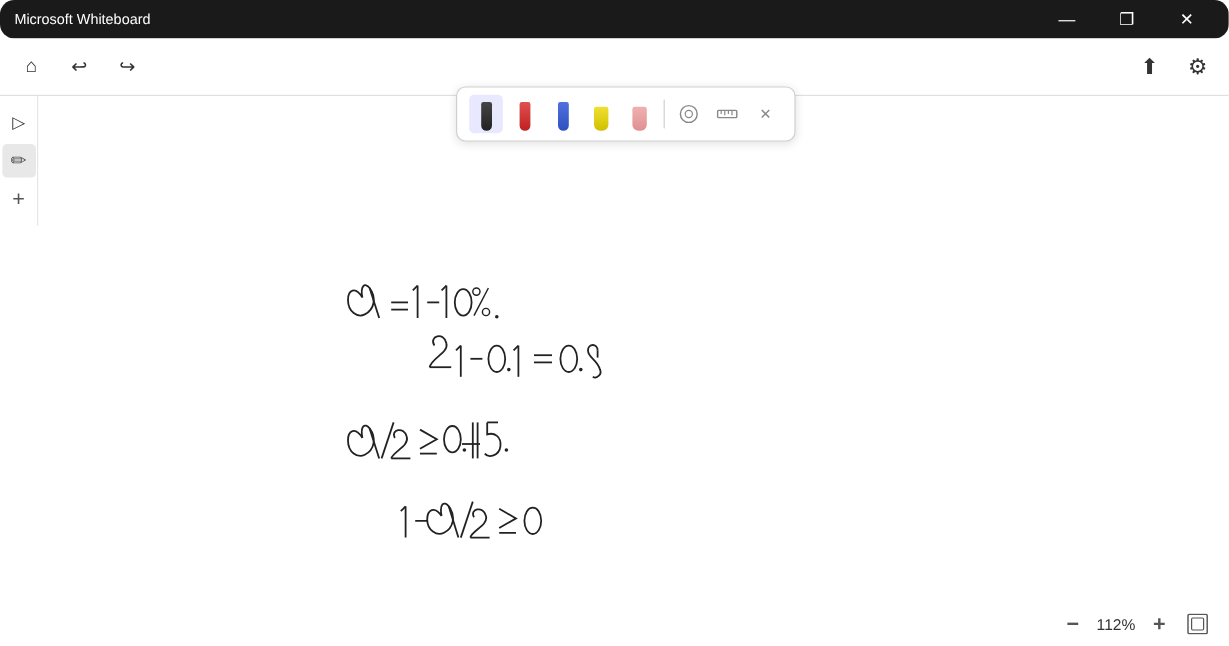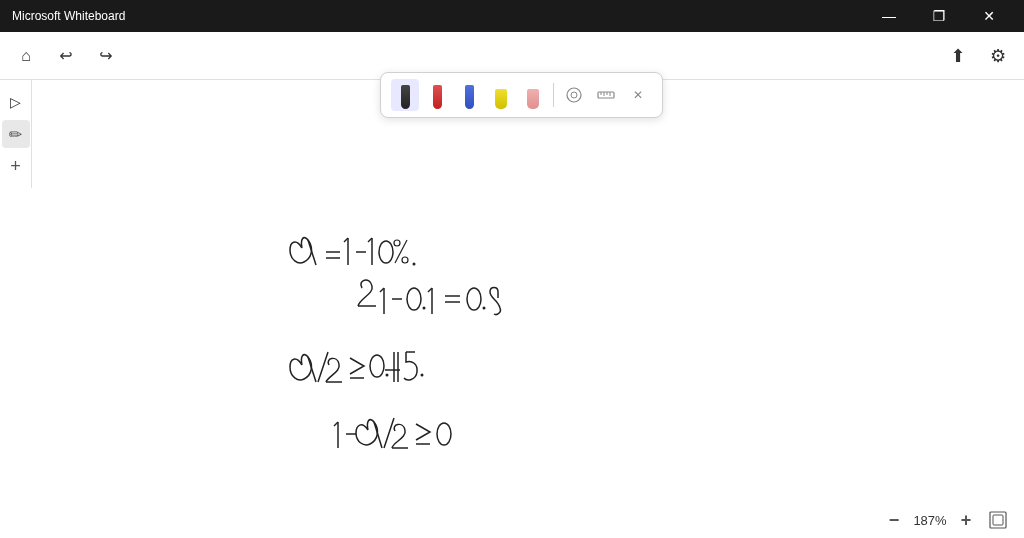--- a/index.html
+++ b/index.html
@@ -9,20 +9,21 @@
     #titlebar {
       width: 100%;
       height: 32px;
       background: #1a1a1a;
       display: flex;
       align-items: center;
       padding: 0 12px;
       color: #fff;
       font-size: 12px;
       justify-content: space-between;
+      border-radius: 12px;
     }
     #titlebar-left { display: flex; align-items: center; gap: 8px; }
     #titlebar-right { display: flex; align-items: center; gap: 4px; }
     .titlebar-btn {
       width: 46px; height: 32px;
       display: flex; align-items: center; justify-content: center;
       cursor: pointer; color: #fff; font-size: 14px;
       background: transparent; border: none;
     }
 
@@ -328,21 +329,21 @@
 
   <button class="pen-action-btn">
     <span style="font-size:12px; color:#888;">✕</span>
   </button>
 </div>
 
 <div id="statusbar">
   <button class="status-btn">
     <span style="font-size:18px; font-weight:bold;">−</span>
   </button>
-  <span id="zoom-level">187%</span>
+  <span id="zoom-level">112%</span>
   <button class="status-btn">
     <span style="font-size:18px; font-weight:bold;">+</span>
   </button>
   <button class="status-btn">
     <svg width="18" height="18" viewBox="0 0 18 18">
       <rect x="1" y="1" width="16" height="16" rx="1" stroke="#555" stroke-width="1.2" fill="none"></rect>
       <rect x="4" y="4" width="10" height="10" rx="1" stroke="#555" stroke-width="1" fill="none"></rect>
     </svg>
   </button>
 </div>

